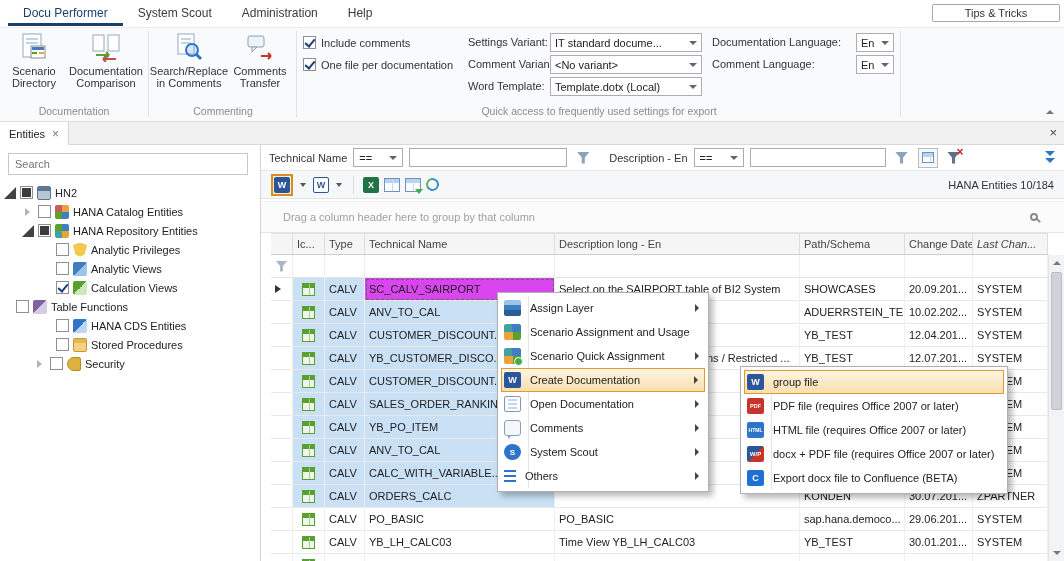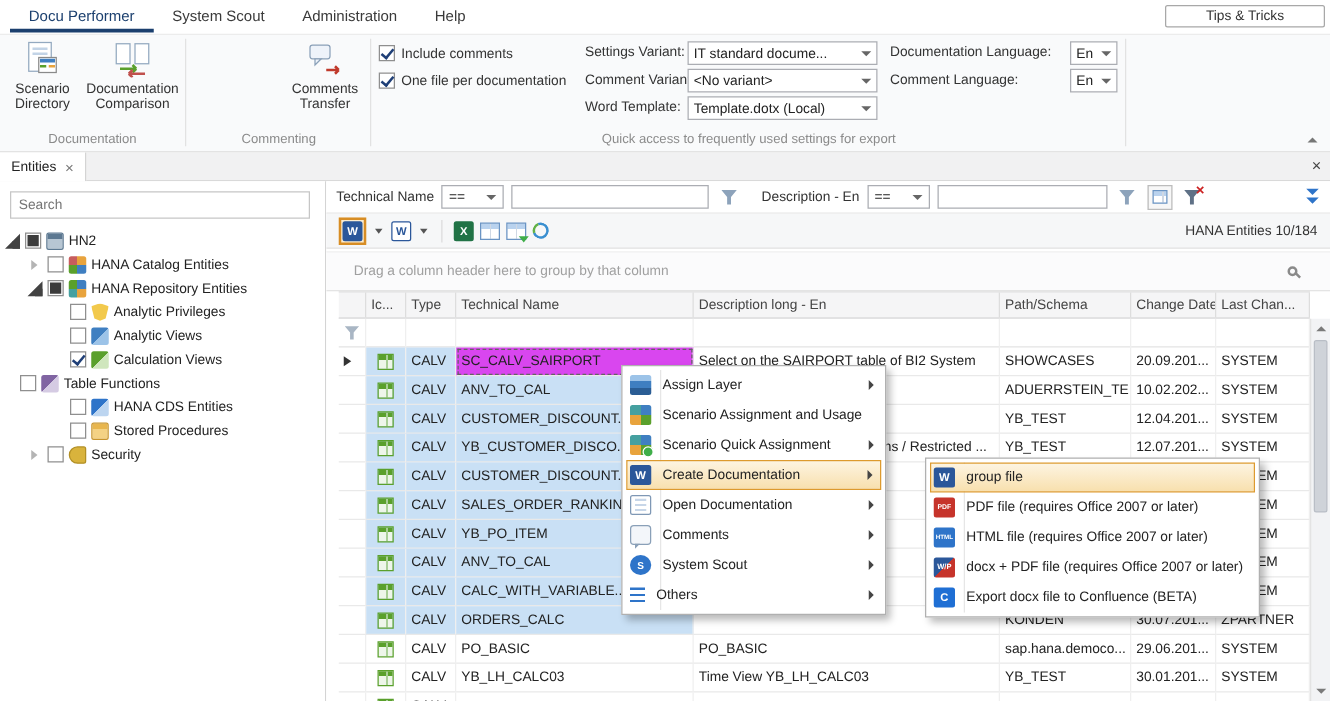--- a/index.html
+++ b/index.html
@@ -166,20 +166,30 @@
     <div class="rbtn" style="left:67px;width:78px;">
       <svg width="30" height="30" viewBox="0 0 30 30">
           <rect x="2" y="3" width="11" height="16" fill="#fff" stroke="#93a9c0"></rect>
           <rect x="17" y="3" width="11" height="16" fill="#fff" stroke="#93a9c0"></rect>
           <path d="M5 23 h13 m0 0 l-3 -3 m3 3 l-3 3" stroke="#5aa02c" stroke-width="2" fill="none"></path>
           <path d="M25 27 h-13 m0 0 l3 -3 m-3 3 l3 3" stroke="#c0504d" stroke-width="2" fill="none"></path>
         </svg>
       <span>Documentation Comparison</span>
     </div>
     <div class="rsep" style="left:148px;"></div>
+    <div class="rbtn" style="left:151px;width:76px;">
+      <svg width="30" height="30" viewBox="0 0 30 30">
+          <rect x="4" y="2" width="16" height="20" fill="#fff" stroke="#93a9c0"></rect>
+          <rect x="7" y="6" width="10" height="2" fill="#c2d3e6"></rect>
+          <rect x="7" y="10" width="10" height="2" fill="#c2d3e6"></rect>
+          <circle cx="18" cy="18" r="6" fill="rgba(140,180,225,.35)" stroke="#2e74c9" stroke-width="2"></circle>
+          <line x1="22" y1="22" x2="27" y2="27" stroke="#2e74c9" stroke-width="3"></line>
+        </svg>
+      <span>Search/Replace in Comments</span>
+    </div>
     <div class="rbtn" style="left:229px;width:62px;">
       <svg width="30" height="30" viewBox="0 0 30 30">
           <rect x="3" y="4" width="16" height="11" rx="2" fill="#eef3fa" stroke="#8aa0b8"></rect>
           <path d="M7 15 v5 l5 -5 z" fill="#eef3fa" stroke="#8aa0b8"></path>
           <path d="M16 24 h10 m0 0 l-3 -3 m3 3 l-3 3" stroke="#c0392b" stroke-width="2" fill="none"></path>
         </svg>
       <span>Comments Transfer</span>
     </div>
     <div class="rsep" style="left:296px;"></div>
 
@@ -284,21 +294,21 @@
           <span class="cb unchecked"></span>
           <span class="ti ti-cds"></span>
           <span class="tree-label">HANA CDS Entities</span>
         </div>
         <div class="tree-row" style="padding-left: 40px;">
           <span class="exp"></span>
           <span class="cb unchecked"></span>
           <span class="ti ti-proc"></span>
           <span class="tree-label">Stored Procedures</span>
         </div>
-        <div class="tree-row" style="padding-left: 22px;">
+        <div class="tree-row" style="padding-left: 34px;">
           <span class="exp exp-closed"></span>
           <span class="cb unchecked"></span>
           <span class="ti ti-sec"></span>
           <span class="tree-label">Security</span>
         </div>
       </div>
   </div>
 
   <div class="main">
     <div class="fpanel">
@@ -350,21 +360,21 @@
     </div>
 
     <div class="hdr" id="header-row">
         <div class="hcell" style="width: 22px;"></div>
         <div class="hcell" style="width: 32px;">Ic...</div>
         <div class="hcell" style="width: 40px;">Type</div>
         <div class="hcell" style="width: 190px;">Technical Name</div>
         <div class="hcell" style="width: 245px;">Description long - En</div>
         <div class="hcell" style="width: 105px;">Path/Schema</div>
         <div class="hcell" style="width: 68px;">Change Date</div>
-        <div class="hcell" style="width: 75px;">Last Chan...</div>
+        <div class="hcell" style="width: 75px; font-style: italic;">Last Chan...</div>
       </div>
     <div class="frow" id="filter-row">
         <div class="fcell" style="width: 22px;">
           <span class="funnel gray"></span>
         </div>
         <div class="fcell" style="width: 32px;"></div>
         <div class="fcell" style="width: 40px;"></div>
         <div class="fcell" style="width: 190px;"></div>
         <div class="fcell" style="width: 245px;"></div>
         <div class="fcell" style="width: 105px;"></div>

